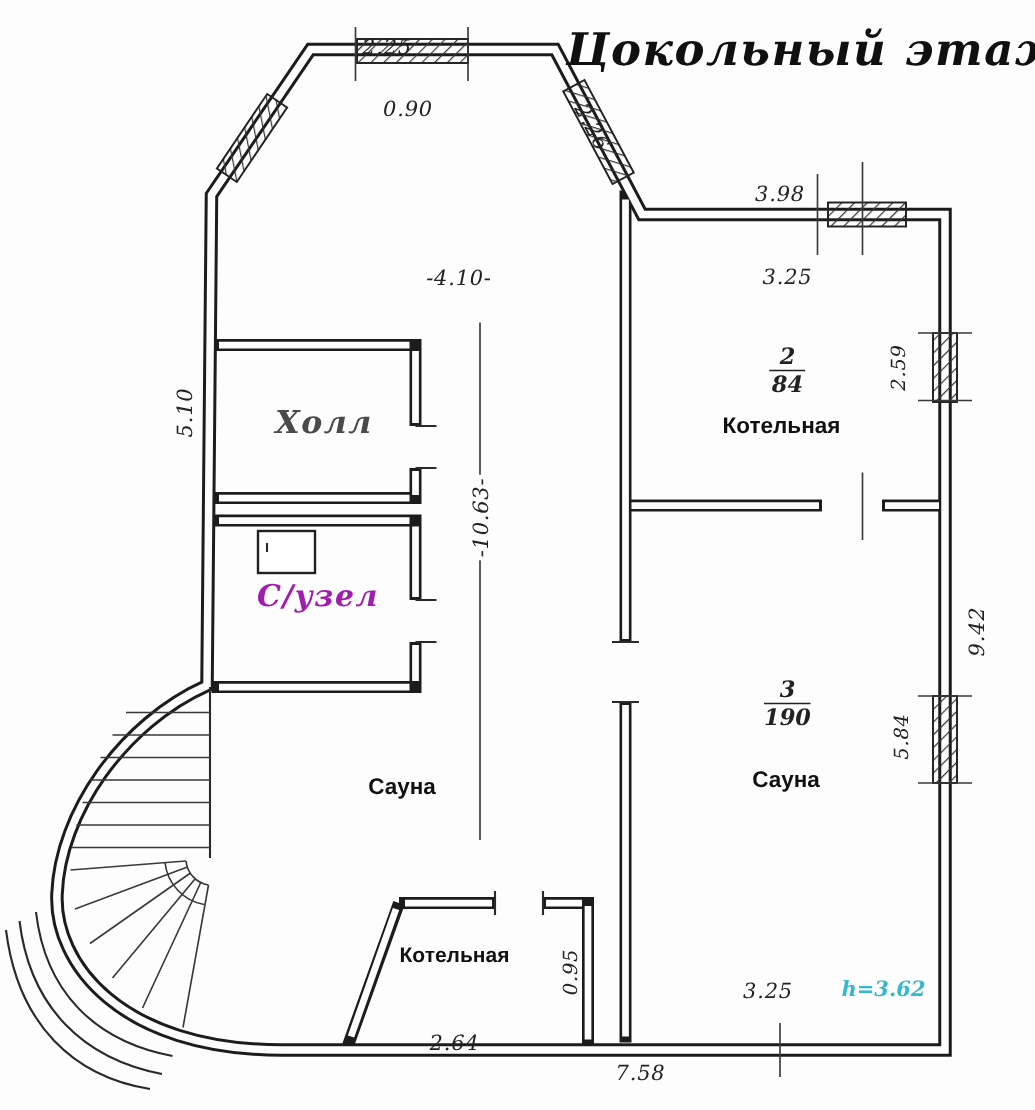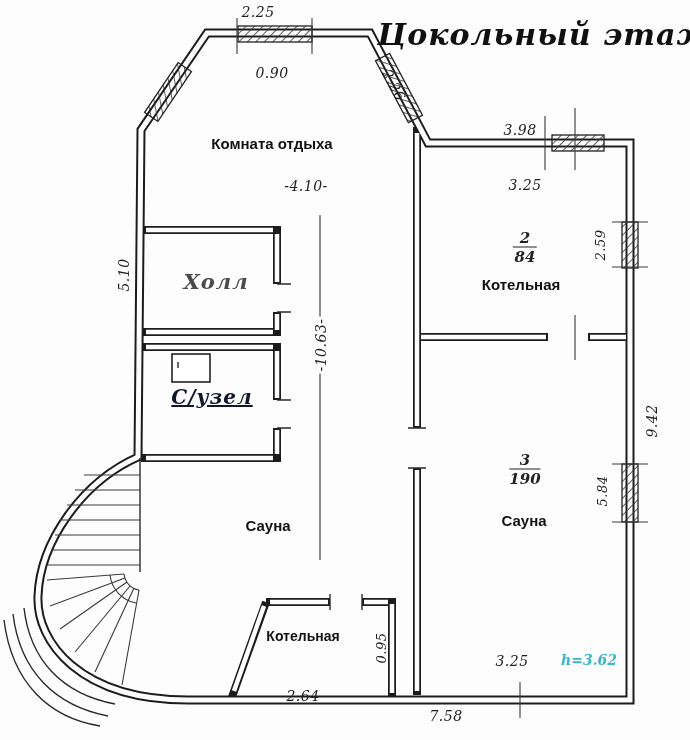--- a/index.html
+++ b/index.html
@@ -15,21 +15,21 @@
   .wci{fill:none;stroke:#fdfdfd;stroke-width:4.5;}
   .thin{fill:none;stroke:#2a2a2a;stroke-width:1.4;}
   .xline{fill:none;stroke:#3a3a3a;stroke-width:1.1;}
   .hatchrect{fill:url(#hatch);stroke:#222;stroke-width:1.3;}
   .label{position:absolute;transform:translate(-50%,-50%);white-space:nowrap;}
   .rot{transform:translate(-50%,-50%) rotate(-90deg);}
   .rot62{transform:translate(-50%,-50%) rotate(62deg);}
   .room{font:700 15px "Liberation Sans",sans-serif;color:#111;}
   .room-sm{font:700 14px "Liberation Sans",sans-serif;color:#111;}
   .hand{font:italic 700 21px "DejaVu Serif",serif;color:#4a4a4a;letter-spacing:1px;}
-  .hand2{font:italic 700 20px "DejaVu Serif",serif;color:#0f172a;letter-spacing:1px;text-decoration:underline;}
+  .hand2{font:italic 700 20px "DejaVu Serif",serif;color:#a21caf;letter-spacing:1px;}
   .dim{font:italic 14px "DejaVu Serif",serif;color:#222;letter-spacing:.5px;}
   .dim-sm{font:italic 13px "DejaVu Serif",serif;color:#222;letter-spacing:.5px;}
   .dim-bg{background:#fdfdfd;padding:0 2px;}
   .title{font:italic 700 30px "DejaVu Serif",serif;color:#101010;letter-spacing:1px;}
   .note{font:italic 700 14px "DejaVu Serif",serif;color:var(--note);}
   .frac{position:absolute;transform:translate(-50%,-50%);text-align:center;
         font:italic 700 15px "DejaVu Serif",serif;color:#222;}
   .frac .num{display:block;border-bottom:1.4px solid #222;padding:0 7px;line-height:1.15;}
   .frac .den{display:block;line-height:1.25;}
 </style>
@@ -99,47 +99,46 @@
     </g>
 
     <g>
       <rect x="172" y="354" width="38" height="28" fill="#ffffff" stroke="#222" stroke-width="1.6"></rect>
       <path class="thin" d="M 178,362 L 178,368"></path>
     </g>
   </svg>
 
   <div class="label title" style="left:547px;top:34px">Цокольный этаж</div>
 
-  <div class="label room" style="left:272px;top:143px">Комната отдыха</div>
   <div class="label hand" style="left:216px;top:281px">Холл</div>
   <div class="label hand2" style="left:212px;top:397px">С/узел</div>
   <div class="label room" style="left:268px;top:525px">Сауна</div>
   <div class="label room-sm" style="left:303px;top:636px">Котельная</div>
   <div class="label room" style="left:521px;top:284px">Котельная</div>
   <div class="label room" style="left:524px;top:520px">Сауна</div>
 
   <div class="frac" style="left:525px;top:248px">
     <span class="num">2</span>
     <span class="den">84</span>
   </div>
   <div class="frac" style="left:525px;top:470px">
     <span class="num">3</span>
     <span class="den">190</span>
   </div>
 
-  <div class="label dim" style="left:258px;top:12px">2.25</div>
+  <div class="label dim" style="left:258px;top:32px">2.25</div>
   <div class="label dim" style="left:272px;top:73px">0.90</div>
   <div class="label dim rot62" style="left:394px;top:85px">2.26</div>
   <div class="label dim" style="left:520px;top:130px">3.98</div>
   <div class="label dim" style="left:525px;top:185px">3.25</div>
   <div class="label dim-sm rot" style="left:600px;top:245px">2.59</div>
   <div class="label dim rot" style="left:652px;top:421px">9.42</div>
   <div class="label dim-sm rot" style="left:602px;top:491px">5.84</div>
   <div class="label dim rot" style="left:124px;top:275px">5.10</div>
   <div class="label dim" style="left:306px;top:186px">-4.10-</div>
   <div class="label dim rot dim-bg" style="left:321px;top:345px">-10.63-</div>
   <div class="label dim" style="left:303px;top:696px">2.64</div>
   <div class="label dim-sm rot" style="left:381px;top:648px">0.95</div>
-  <div class="label dim" style="left:446px;top:716px">7.58</div>
+  <div class="label dim" style="left:427px;top:716px">7.58</div>
   <div class="label dim" style="left:512px;top:661px">3.25</div>
   <div class="label note" style="left:589px;top:660px">h=3.62</div>
 
 </div>
 
 </body></html>

